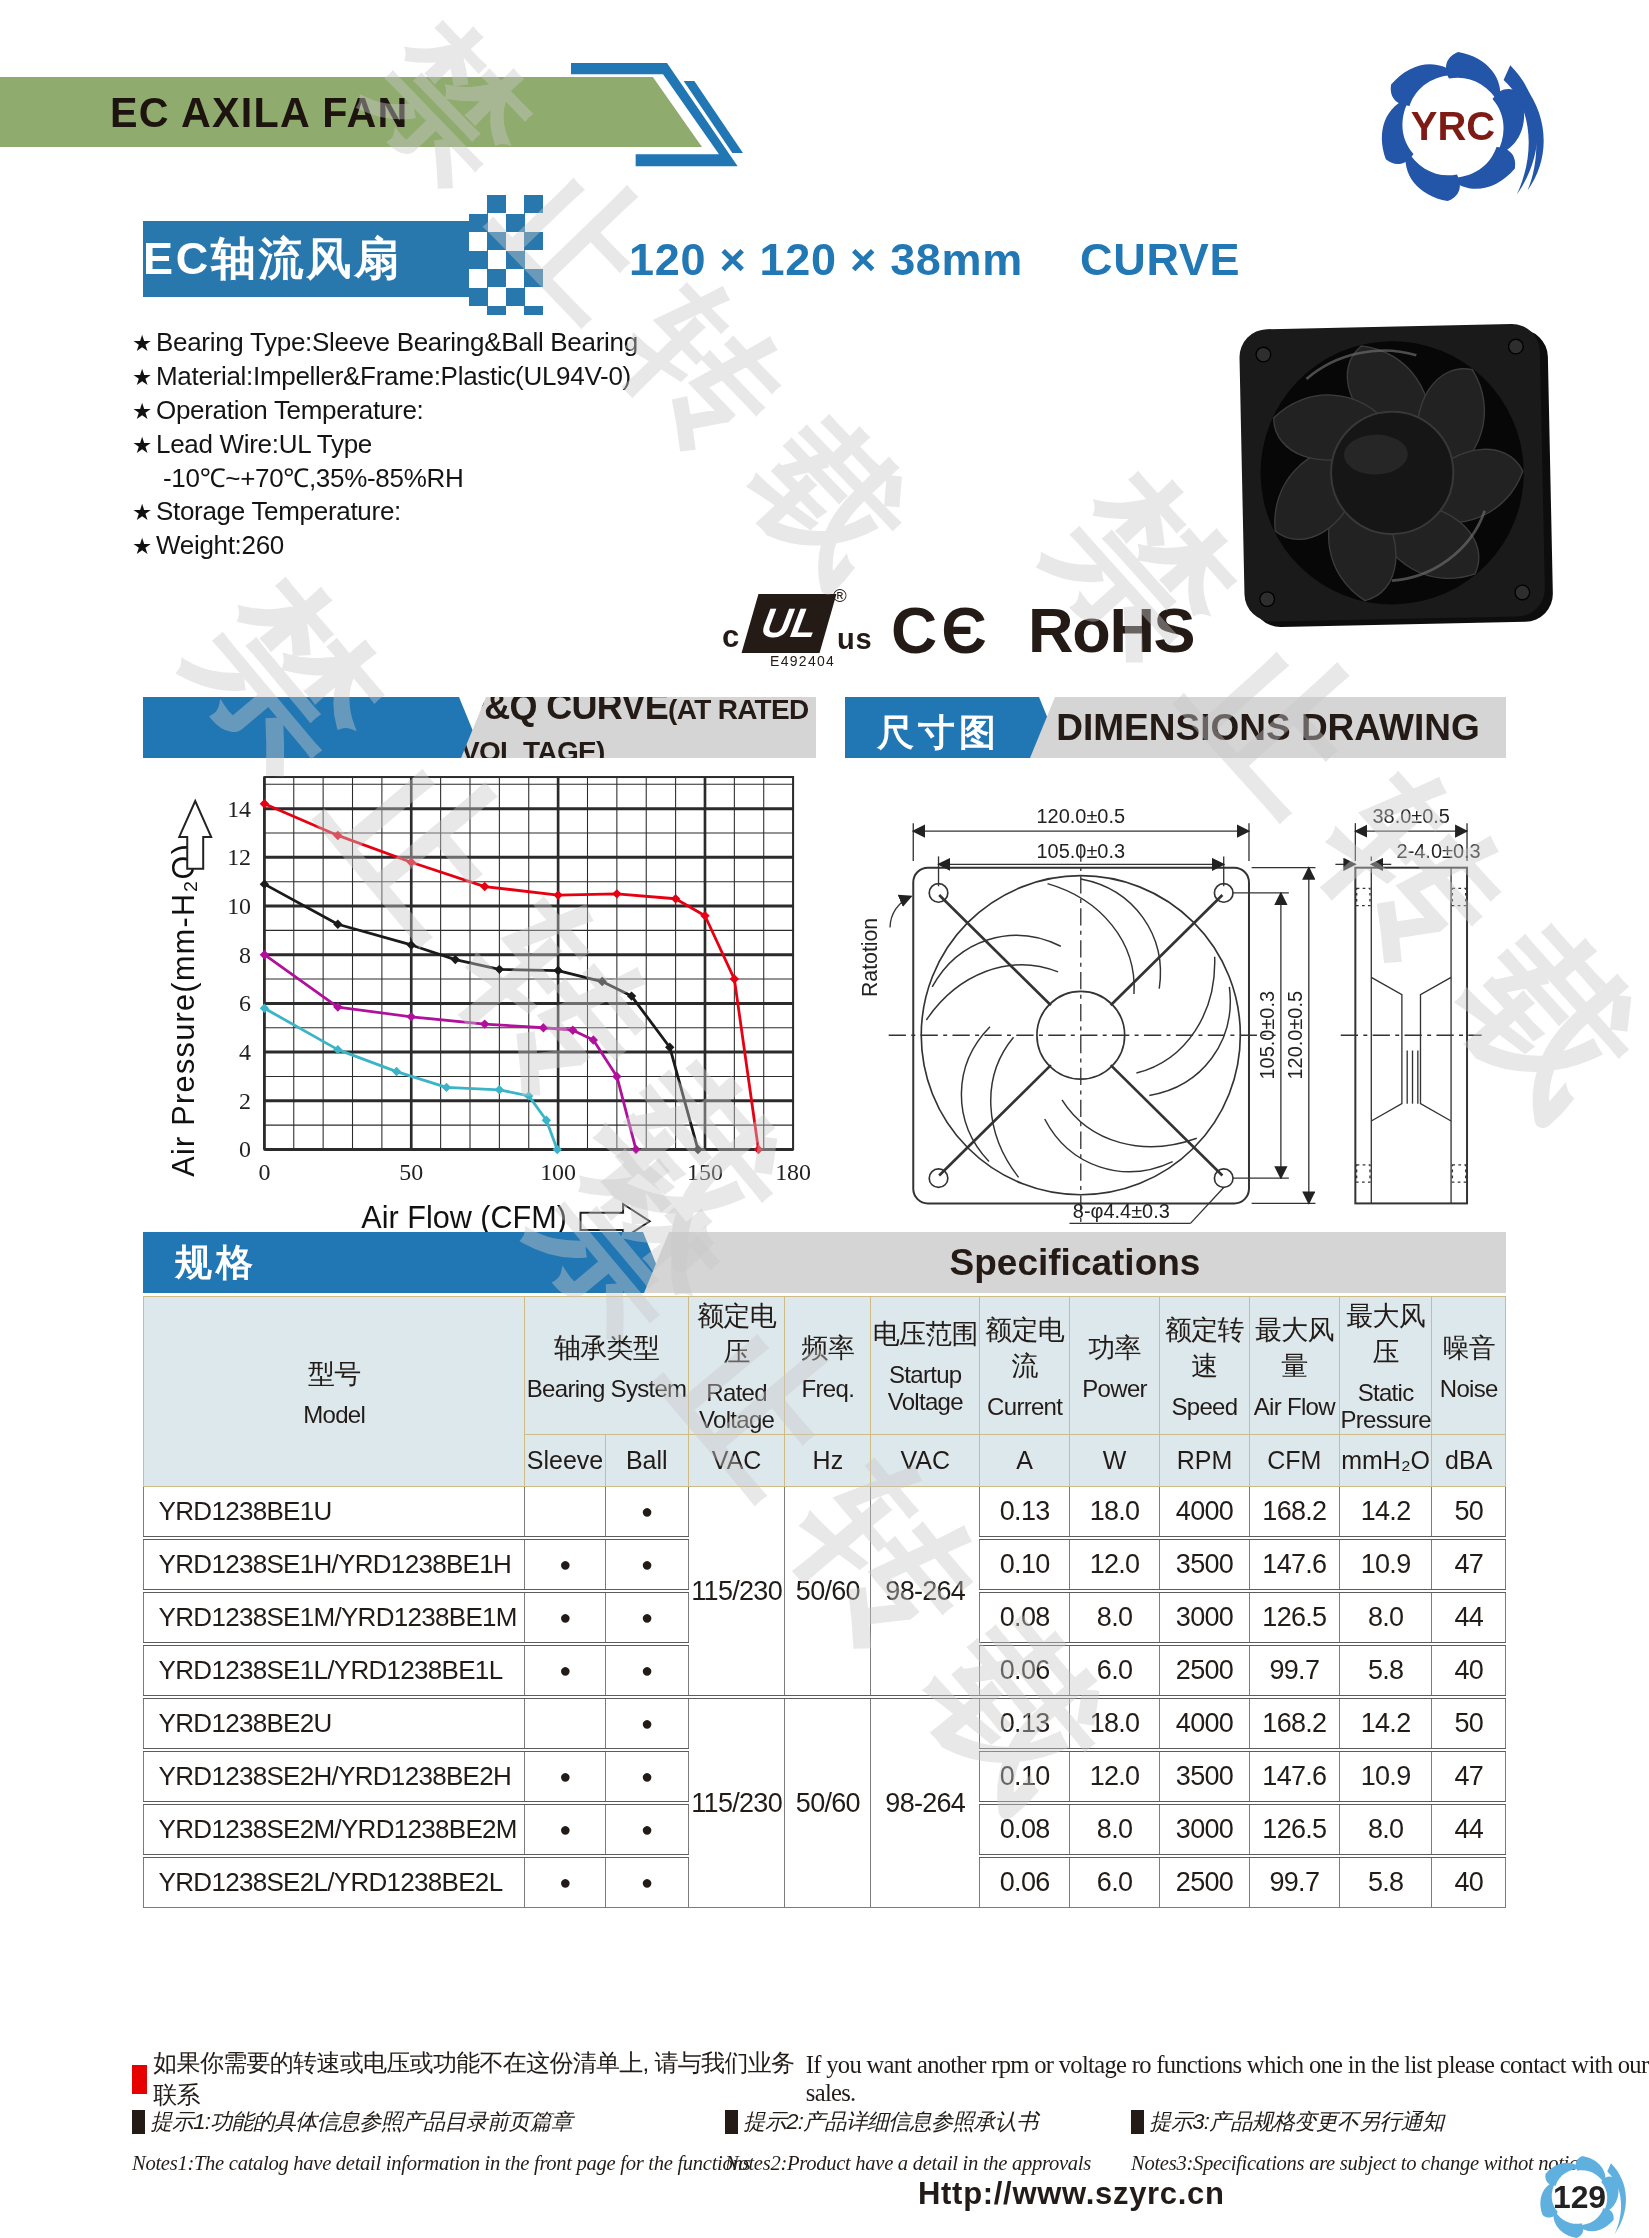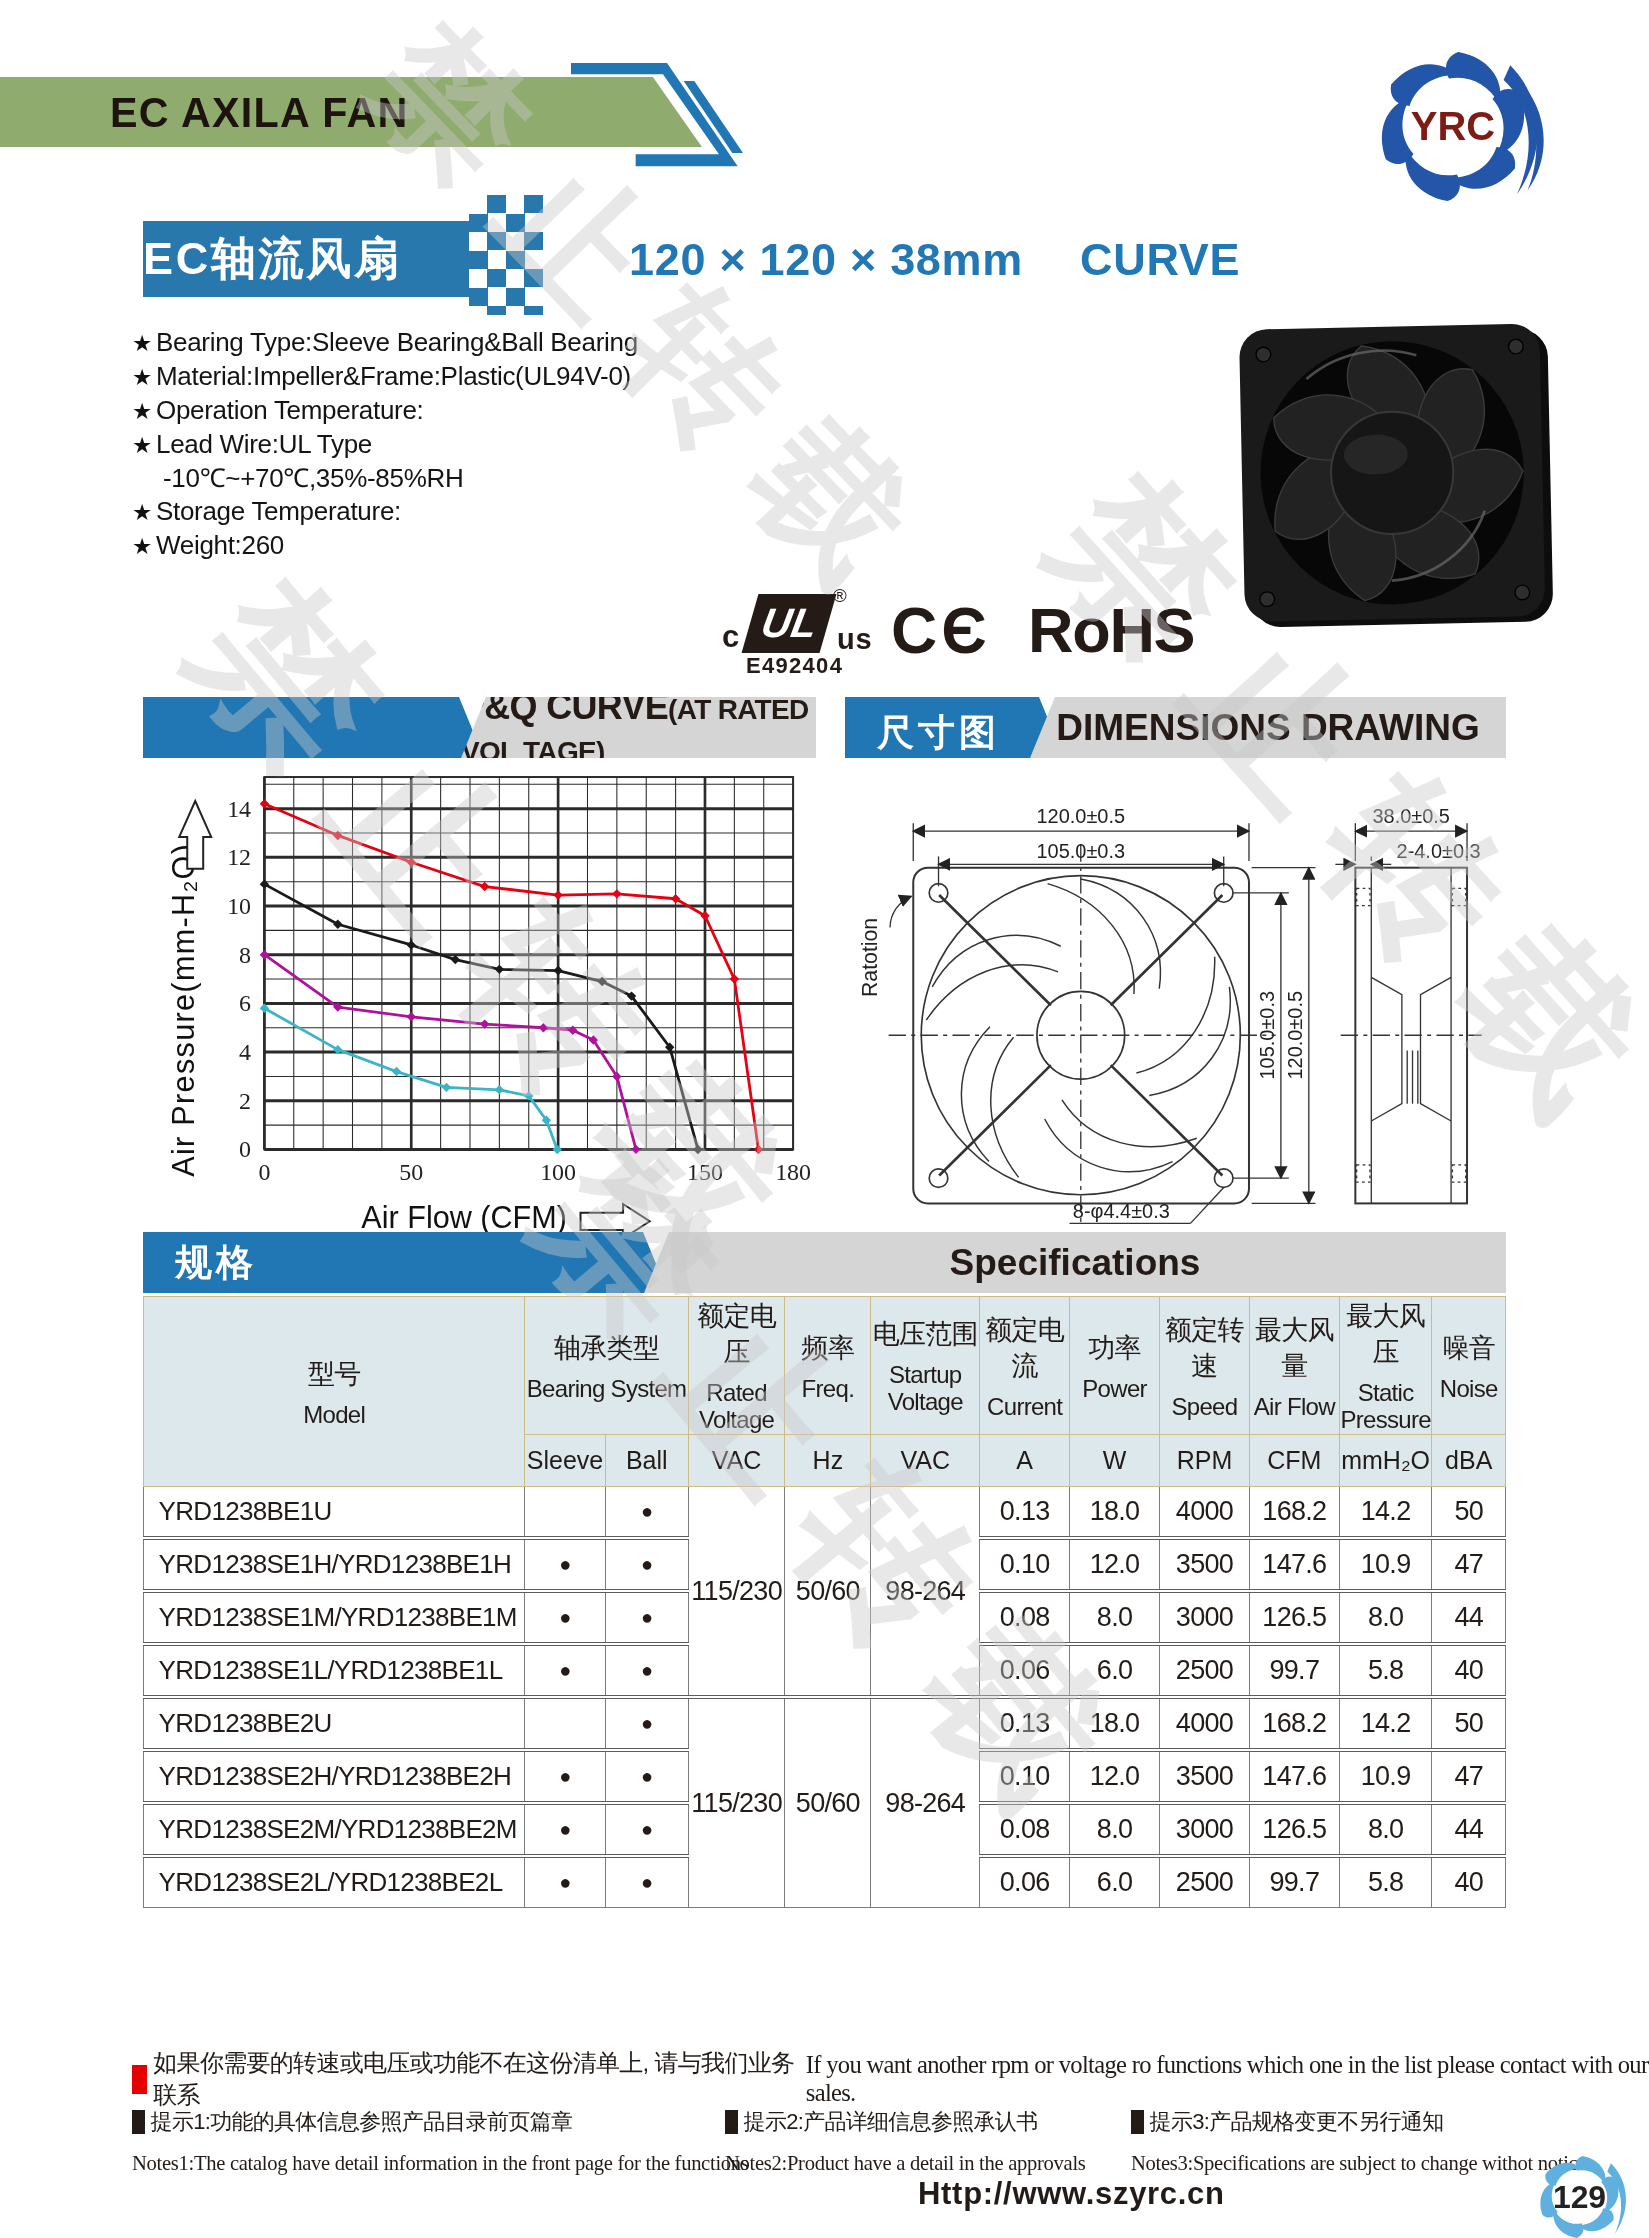--- a/index.html
+++ b/index.html
@@ -42,21 +42,21 @@
   .fan-photo{left:1230px;top:313px;z-index:2;}
 
   
   .cert{z-index:2;color:#241a16;}
   .ul-box{left:750px;top:594px;width:78px;height:59px;background:#241a16;transform:skewX(-16deg);
       display:flex;align-items:center;justify-content:center;}
   .ul-box span{color:#fff;font-size:41px;font-weight:bold;font-style:italic;transform:skewX(6deg);}
   .ul-c{left:722px;top:619px;font-size:31px;font-weight:bold;}
   .ul-us{left:837px;top:623px;font-size:29px;font-weight:bold;letter-spacing:0.7px;}
   .ul-reg{left:833px;top:585px;font-size:18.6px;}
-  .ul-file{left:746px;top:653px;font-size:22px;font-weight:bold;letter-spacing:1.3px;}
+  .ul-file{left:770px;top:653px;font-size:14px;font-weight:normal;letter-spacing:1.3px;}
   .ce-mark{left:891px;top:594px;font-size:64px;font-weight:bold;letter-spacing:4px;}
   .rohs-mark{left:1028px;top:594px;font-size:63px;font-weight:bold;letter-spacing:-1.3px;}
 
   
   .bar{height:61px;z-index:2;}
   .bar .blue{position:absolute;top:0;bottom:0;background:#2077b4;
       clip-path:polygon(0 0,calc(100% - 25px) 0,100% 100%,0 100%);display:flex;align-items:center;}
   .bar .gray{position:absolute;top:0;bottom:0;background:#d5d5d5;
       clip-path:polygon(25px 0,100% 0,100% 100%,0 100%);display:flex;align-items:center;justify-content:center;}
   .bar .cn{color:#fff;font-size:37px;font-weight:bold;letter-spacing:4px;margin-left:32px;}
@@ -89,21 +89,21 @@
   table.spec td.model{text-align:left;padding-left:14.6px;font-size:26px;}
   table.spec tbody tr+tr td{border-top:4px double #5c5c5c;}
   table.spec td.dot{font-size:20px;}
   table.spec thead th .stack{display:flex;flex-direction:column;gap:9.3px;align-items:center;justify-content:center;}
 
   
   .note-main{left:132px;top:2047px;display:flex;align-items:center;z-index:2;}
   .sq-red{width:14.6px;height:29px;background:#e60000;display:inline-block;margin-right:6.7px;flex:none;}
   .note-main .cn{font-size:24px;letter-spacing:-0.7px;}
   .note-main .en{font-family:"Liberation Serif",serif;font-size:24.6px;margin-left:6.7px;letter-spacing:-0.7px;}
-  .note-col{position:absolute;top:2107px;z-index:2;}
+  .note-col{position:absolute;top:2107px;z-index:2;font-style:italic;}
   .note-col .l1{display:flex;align-items:center;font-size:22px;letter-spacing:-0.7px;}
   .sq-black{width:13.3px;height:24px;background:#241a16;display:inline-block;margin-right:5.3px;flex:none;}
   .note-col .l2{font-family:"Liberation Serif",serif;font-size:20.6px;margin-top:14.6px;letter-spacing:-0.3px;}
   .website{left:918px;top:2176px;font-size:31px;font-weight:bold;letter-spacing:0.7px;z-index:2;}
   .page-bubble{left:1523px;top:2155px;z-index:2;}
 
   text{font-family:"Liberation Sans",sans-serif;}
   .serif-ticks text.tick{font-family:"Liberation Serif",serif;}
 </style>
 </head>

